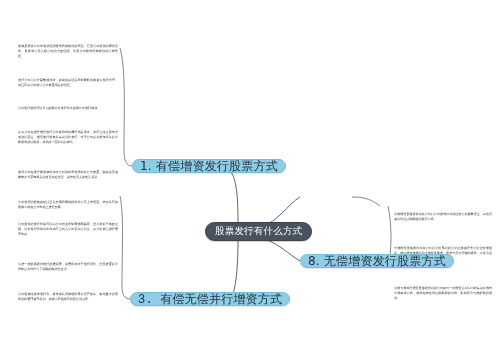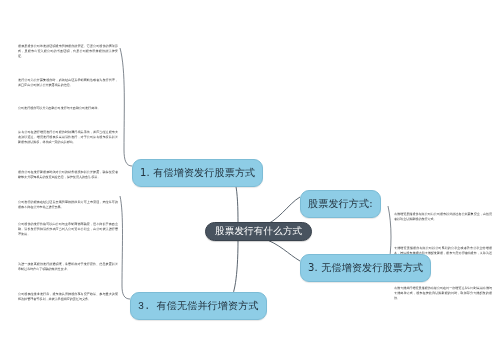--- a/index.html
+++ b/index.html
@@ -50,22 +50,22 @@
     height: 19px;
     padding: 0 9px;
     box-shadow: 0 1px 1px rgba(0,0,0,0.18);
   }
 
   .node-branch {
     background: #8ecde6;
     color: #22333f;
     border: 1px solid #7cbcd6;
     border-radius: 9px;
-    font-size: 10px;
-    height: 28px;
+    font-size: 12px;
+    height: 14px;
     padding: 0 7px;
     box-shadow: 0 1px 1px rgba(0,0,0,0.10);
   }
 
   
   .text-col {
     position: absolute;
   }
   .para {
     position: absolute;
@@ -123,19 +123,18 @@
   <div class="text-col">
     <div class="para" style="left:394px; top:212px; width:98px;">有偿增资是指股份有限公司向公司股东以外的社会公众募集资金，由投资者以现金认购新股的发行方式。</div>
     <div class="para" style="left:394px; top:246px; width:98px;">无偿增资是指股份有限公司以公司累积的公积金或者盈余公积金转增股本，按原股东持股比例无偿配发新股，股东无需另行缴纳股款，又称为送股。</div>
     <div class="para" style="left:394px; top:286px; width:98px;">有偿无偿并行增资是指股份有限公司在同一次增资过程中同时采用有偿与无偿两种方式，股东在按比例认购新股的同时，取得部分无偿配发的股份。</div>
   </div>
 
   <div class="node node-branch" style="left:132px; top:159px;">1. 有偿增资发行股票方式</div>
 
   <div class="node node-branch" style="left:130px; top:292px;font-family:Liberation Mono, monospace;">3. 有偿无偿并行增资方式</div>
 
-  <div class="node node-branch" style="left:300px; top:190px;">股票发行方式:</div>
 
-  <div class="node node-branch" style="left:300px; top:254px;">3. 无偿增资发行股票方式</div>
+  <div class="node node-branch" style="left:300px; top:254px;">8. 无偿增资发行股票方式</div>
 
   <div class="node node-root" style="left:205px; top:222px;">股票发行有什么方式</div>
 
 </div>
 
 </body></html>

